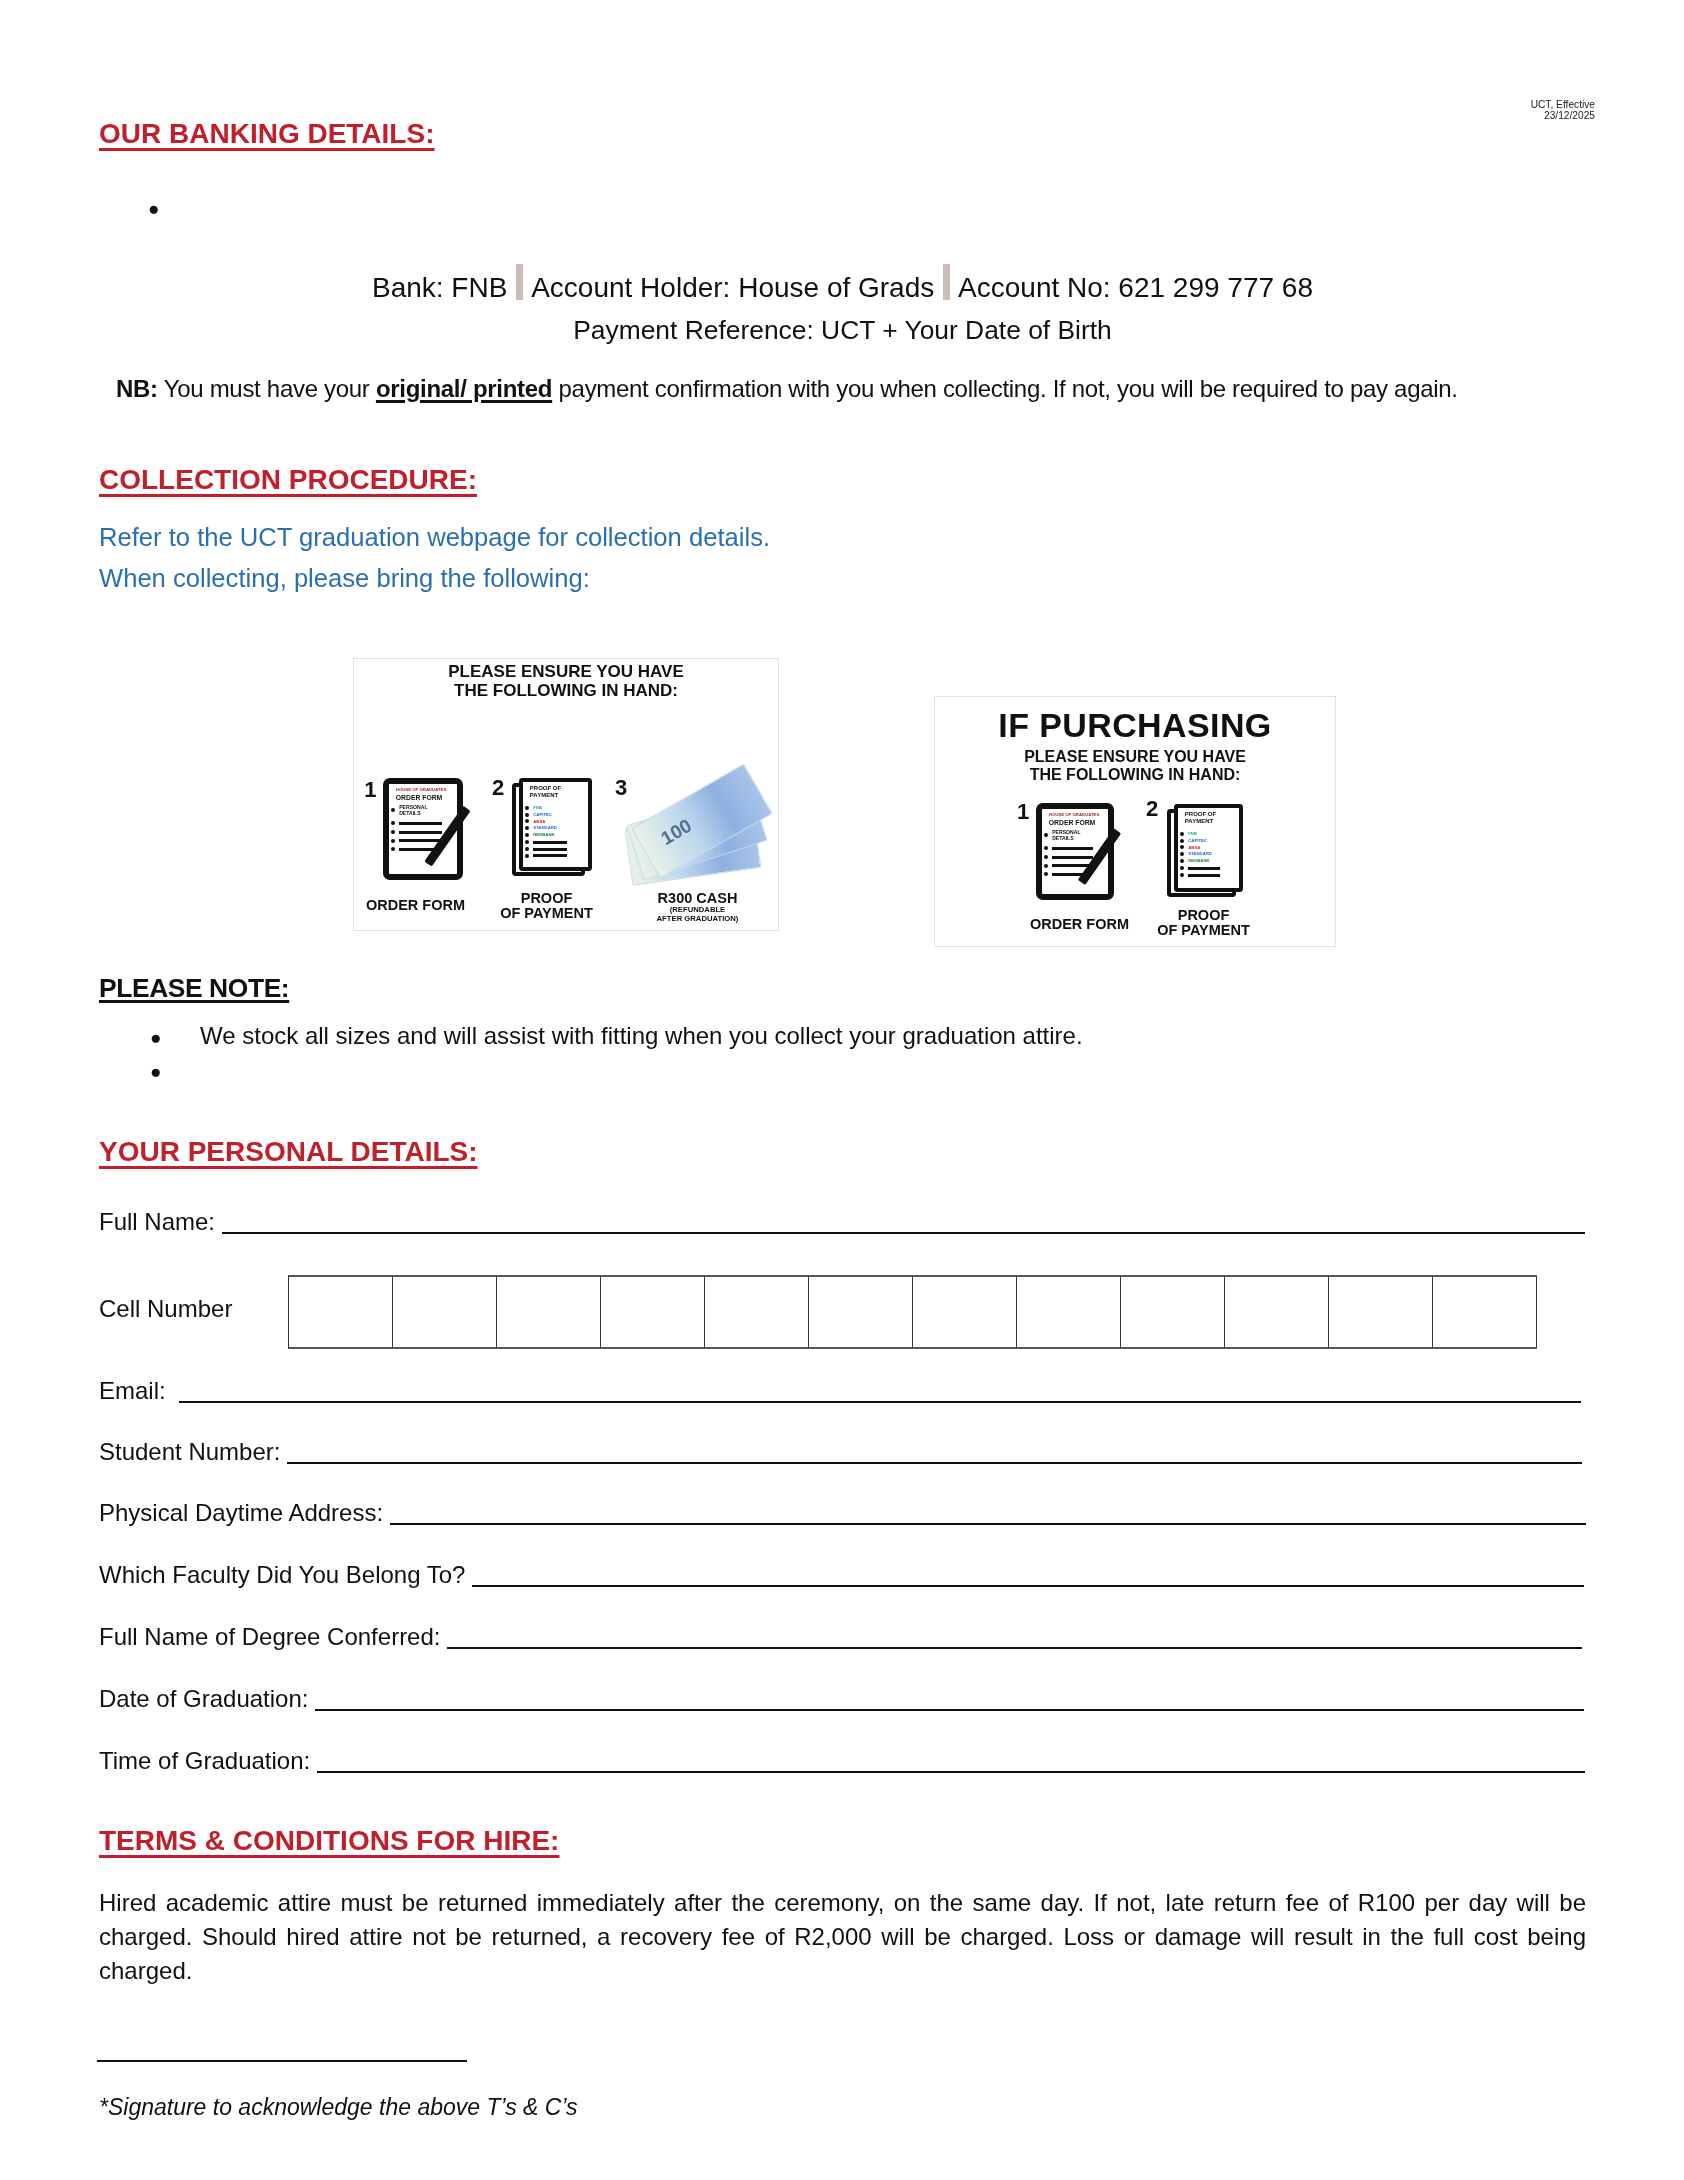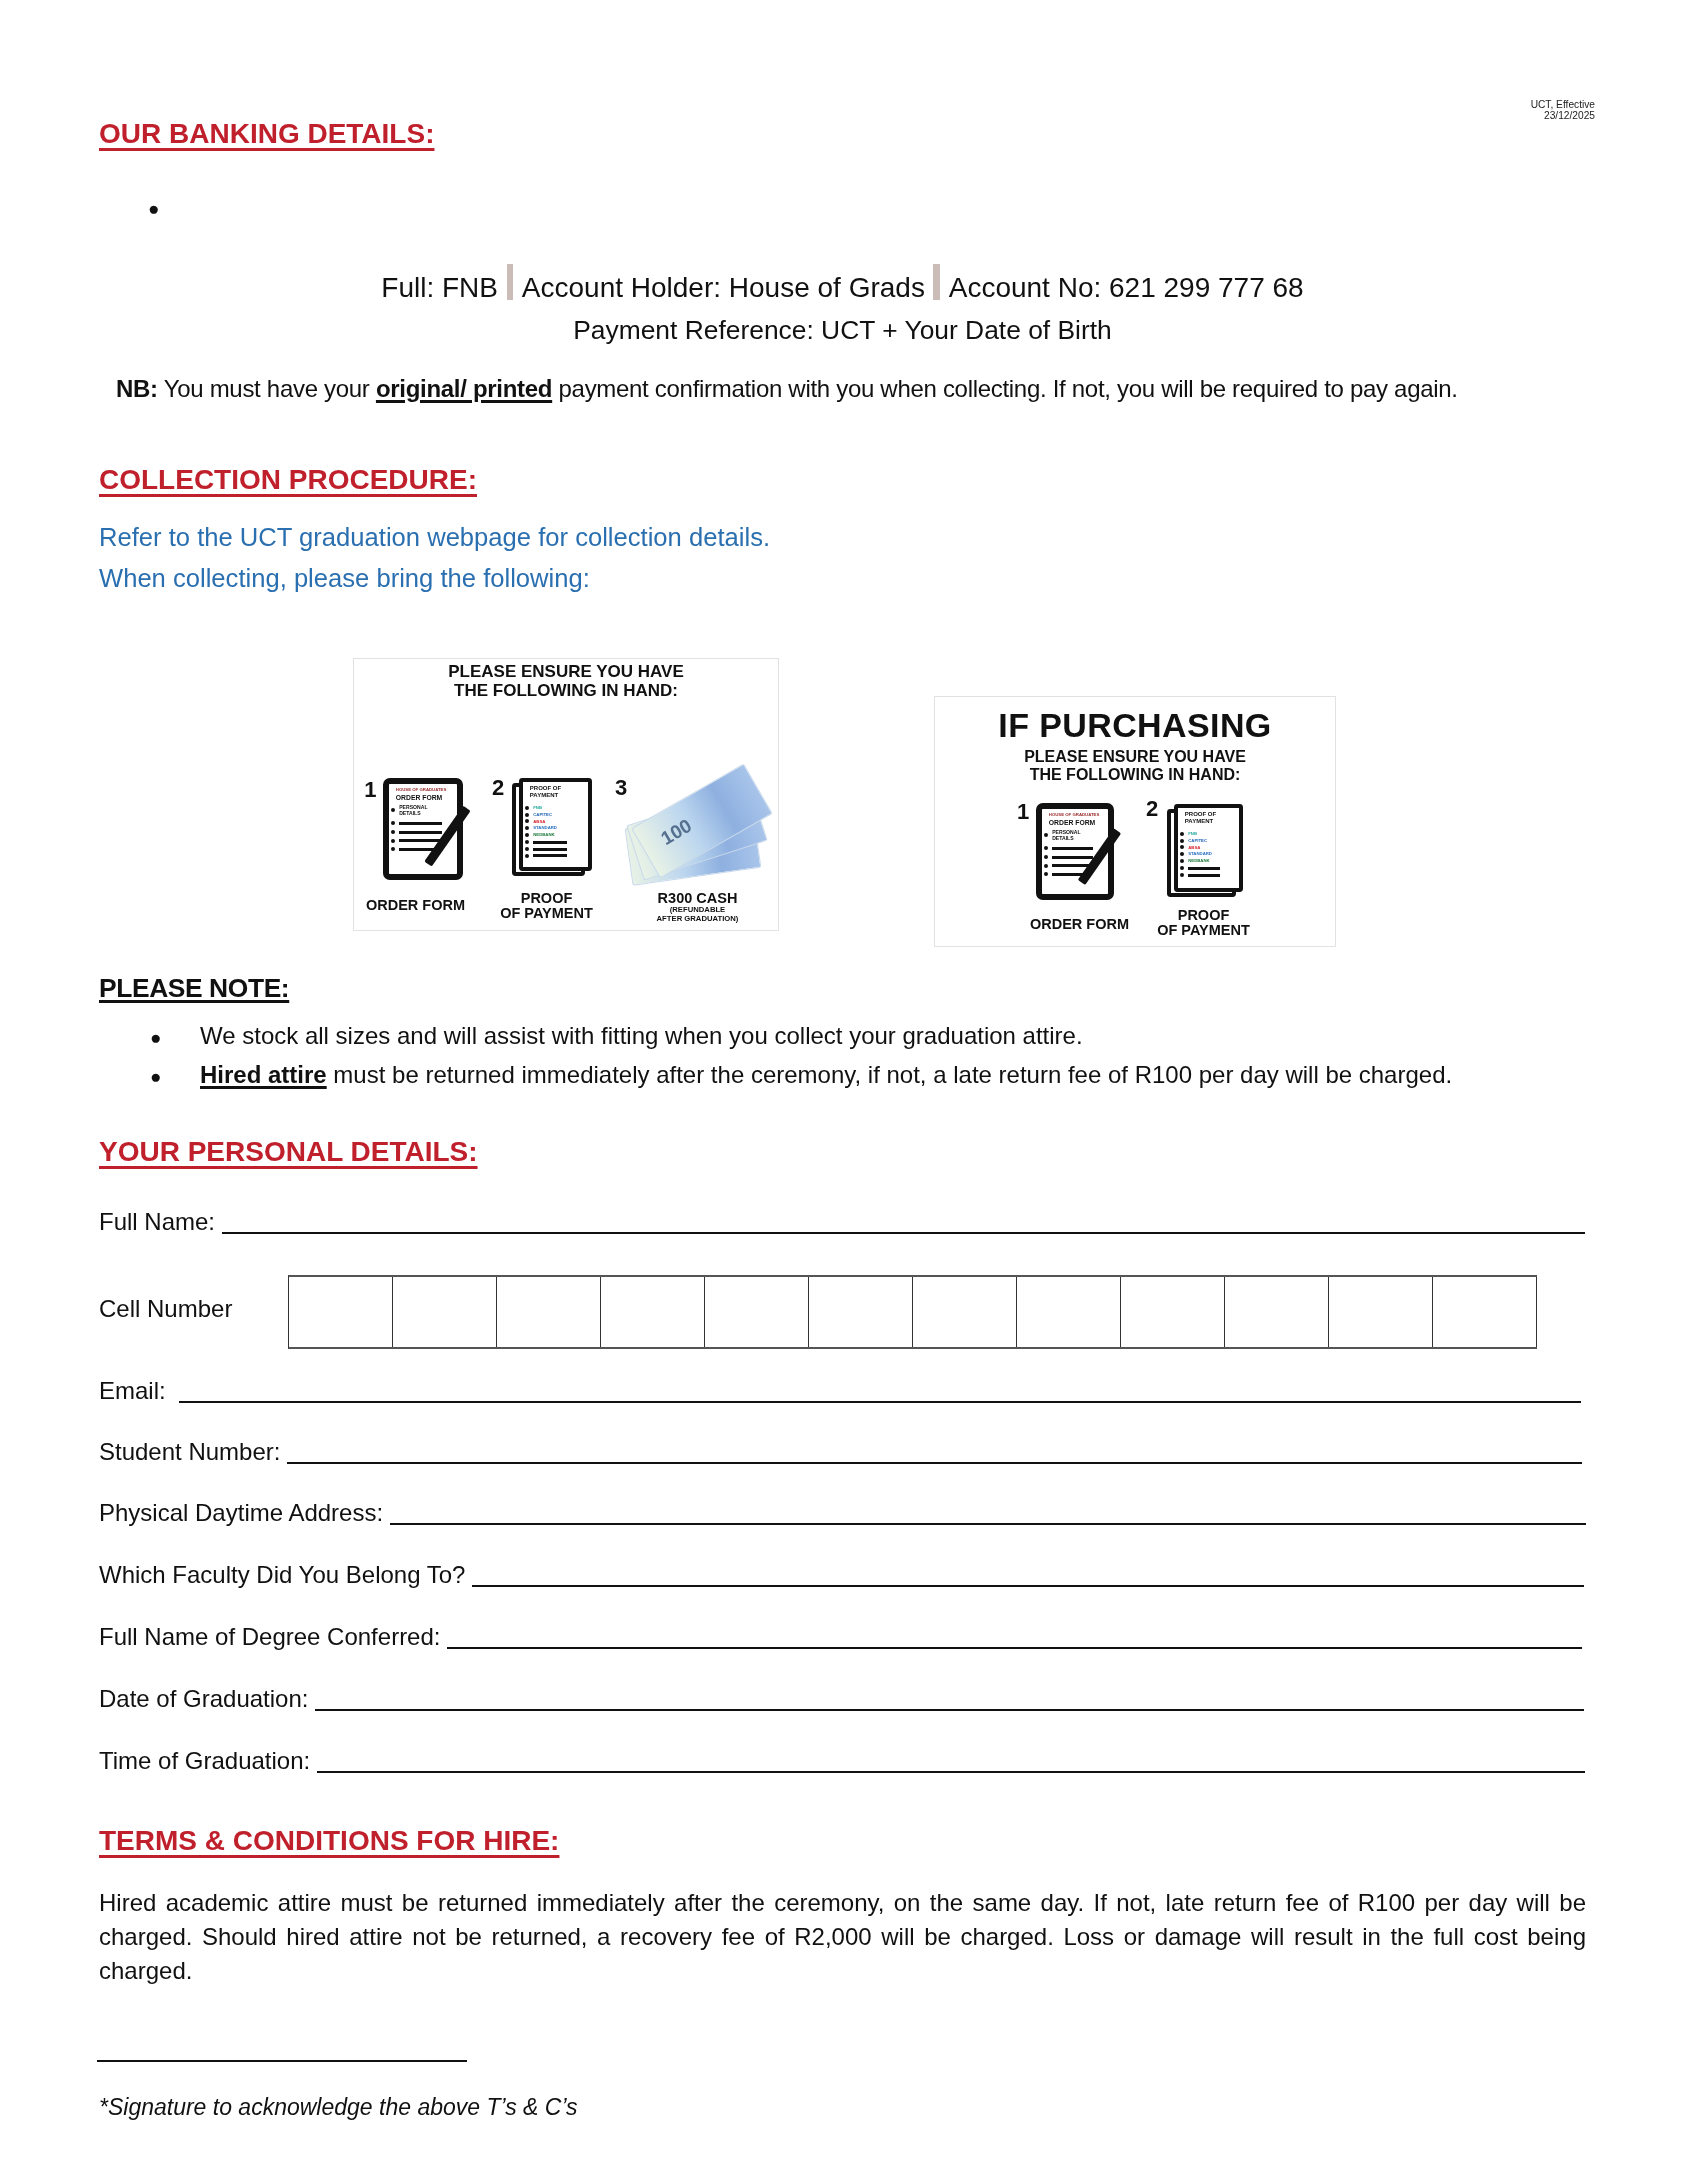--- a/index.html
+++ b/index.html
@@ -48,21 +48,21 @@
   <div>23/12/2025</div>
 </div>
 
 <div class="abs h-red" style="left:99px; top:118px;">OUR BANKING DETAILS:</div>
 
 <div class="abs bullet-row" style="left:99px; top:198px; width:1499px; margin-left:-99px; padding-left:99px; box-sizing:border-box;">
   <span class="dot" style="padding-left:49px;">●</span>
 </div>
 
 <div class="abs bank-line" style="top:264px;">
-  <span>Full: FNB</span><span class="sep"></span><span>Account Holder: House of Grads</span><span class="sep"></span><span>Account No: 621 299 777 68</span>
+  <span>Bank: FNB</span><span class="sep"></span><span>Account Holder: House of Grads</span><span class="sep"></span><span>Account No: 621 299 777 68</span>
 </div>
 <div class="abs bank-line" style="top:315px; font-size:26.4px;">Payment Reference: UCT + Your Date of Birth</div>
 
 <div class="abs body-text" style="left:116px; top:375px; letter-spacing:-0.3px;">
   <span class="b">NB:</span><span> You must have your </span><span class="b u">original/ printed</span><span> payment confirmation with you when collecting. If not, you will be required to pay again.</span>
 </div>
 
 <div class="abs h-red" style="left:99px; top:464px;">COLLECTION PROCEDURE:</div>
 <div class="abs blue" style="left:99px; top:523px;">Refer to the UCT graduation webpage for collection details.</div>
 <div class="abs blue" style="left:99px; top:564px;">When collecting, please bring the following:</div>
@@ -194,21 +194,20 @@
   </div>
 </div>
 
 <div class="abs b u" style="left:99px; top:973px; font-size:26.4px; letter-spacing:-0.4px;">PLEASE NOTE:</div>
 <div class="abs bullet-row" style="left:0; top:1022px; width:1618px; padding-left:99px; box-sizing:border-box;">
   <span class="dot">●</span>
   <span>We stock all sizes and will assist with fitting when you collect your graduation attire.</span>
 </div>
 <div class="abs bullet-row" style="left:0; top:1061px; width:1618px; padding-left:99px; box-sizing:border-box;">
   <span class="dot">●</span>
-  <span><span class="b u">Hired attire</span><span> must be returned immediately after the ceremony, if not, a late return fee of R100 per day will be charged.</span></span>
 </div>
 
 <div class="abs h-red" style="left:99px; top:1136px;">YOUR PERSONAL DETAILS:</div>
 
 <div class="abs field-row" style="left:99px; top:1208px; width:1486px;">
   <span>Full Name:</span>
   <span class="line"></span>
 </div>
 
 <div class="abs" style="left:99px; top:1295px; font-size:24px;">Cell Number</div>

